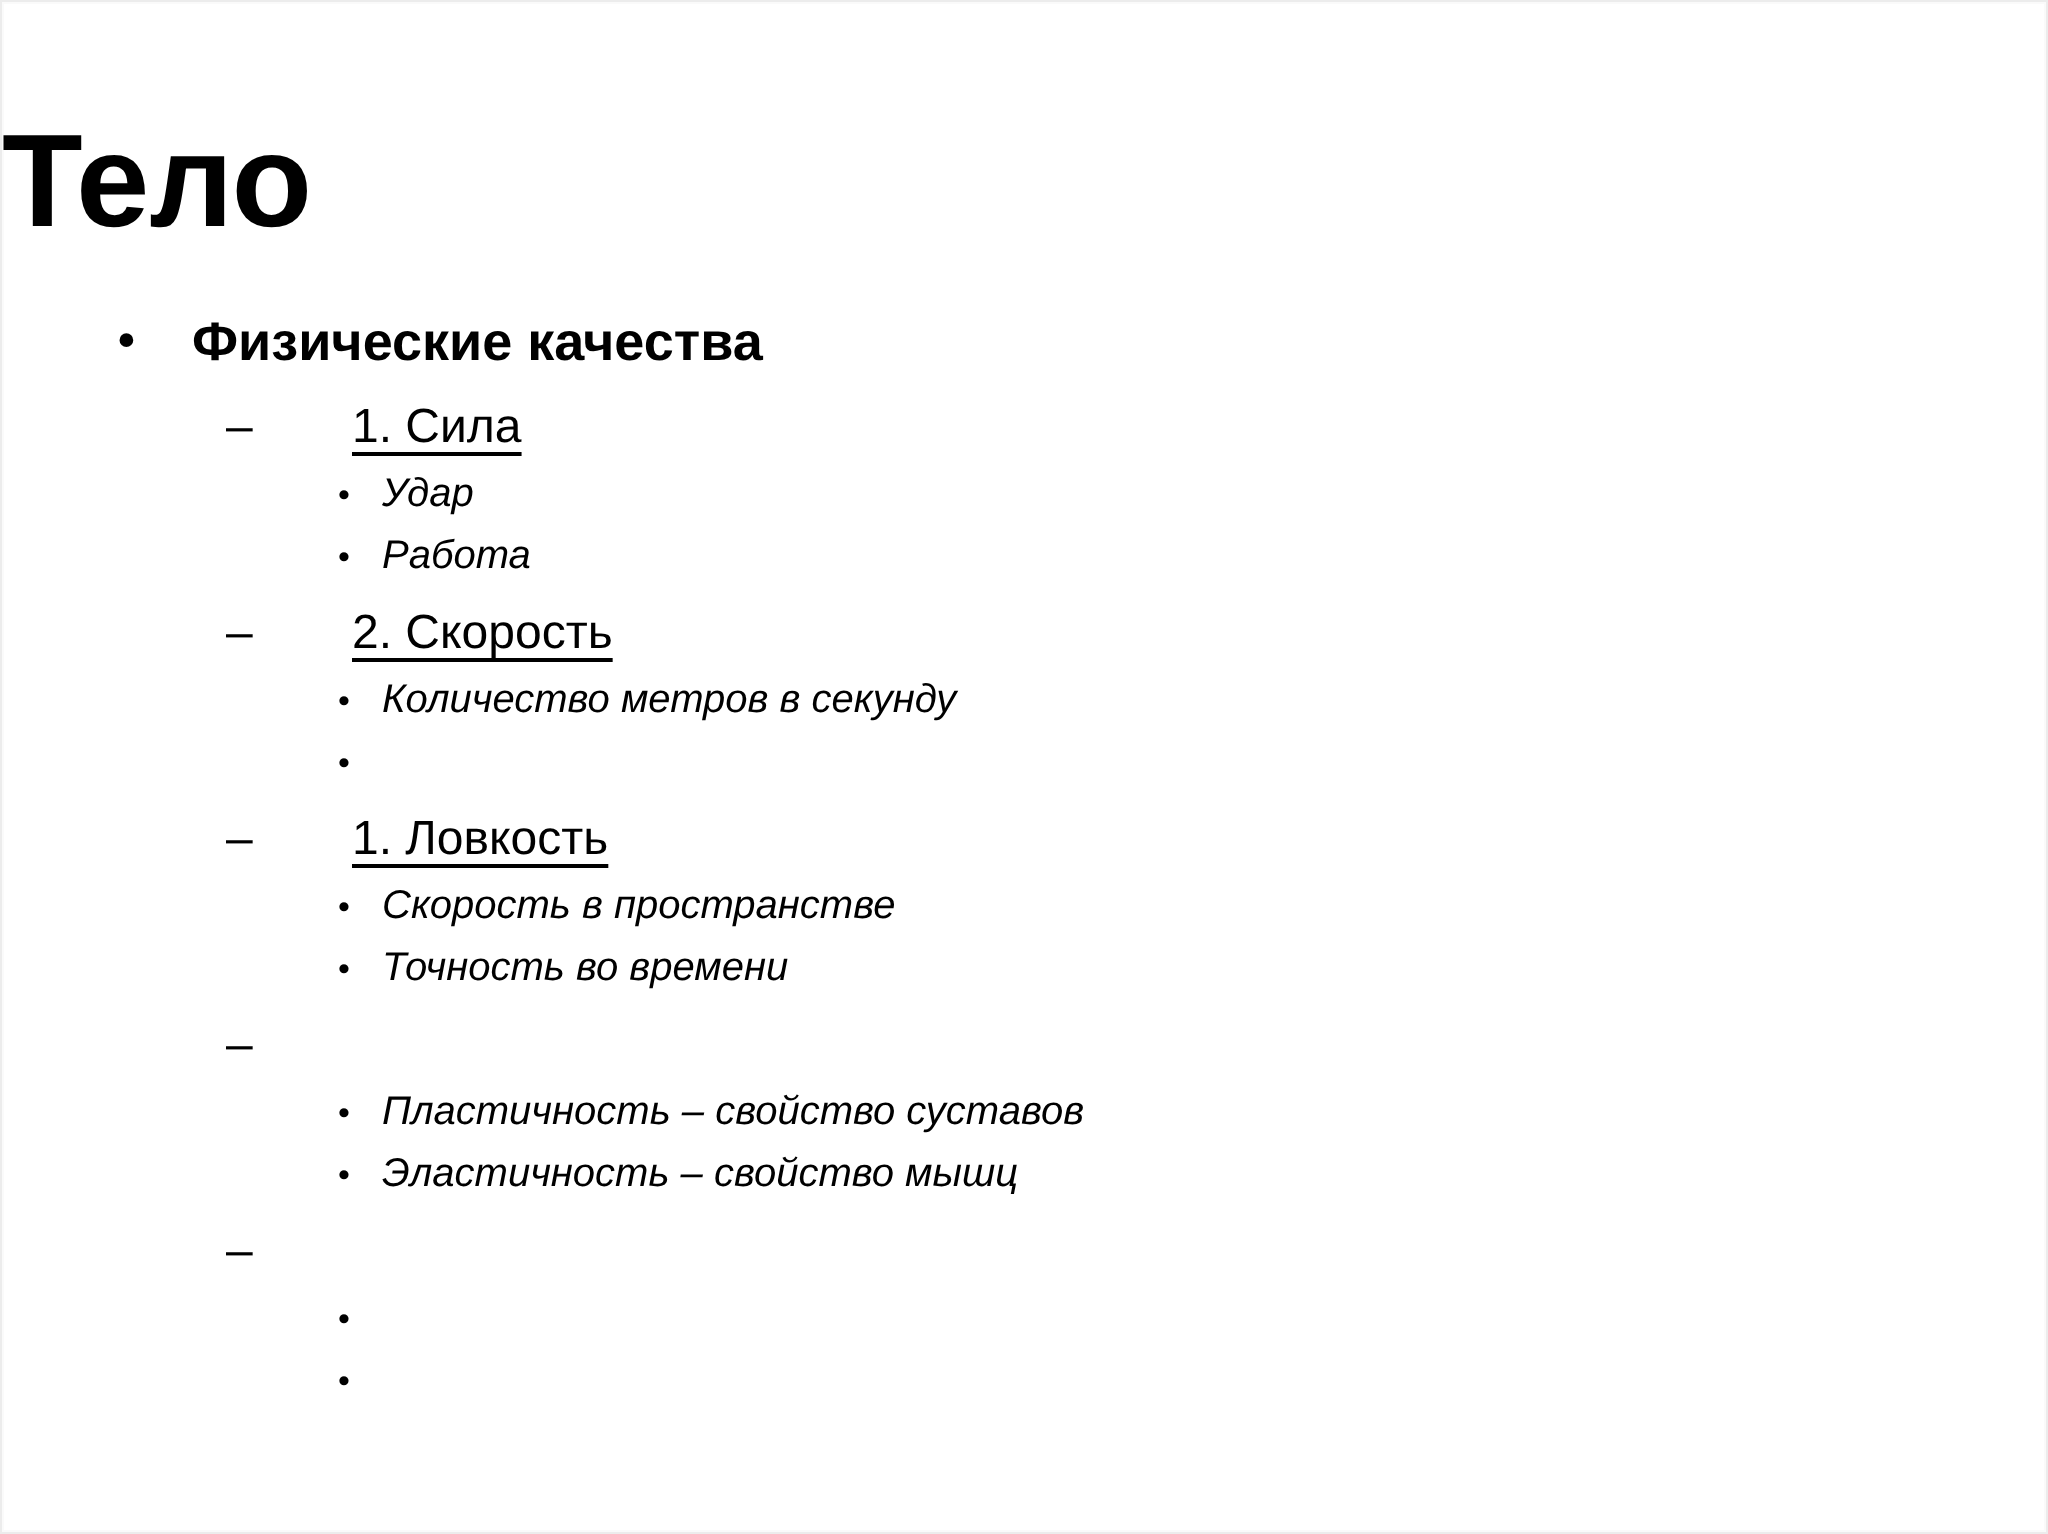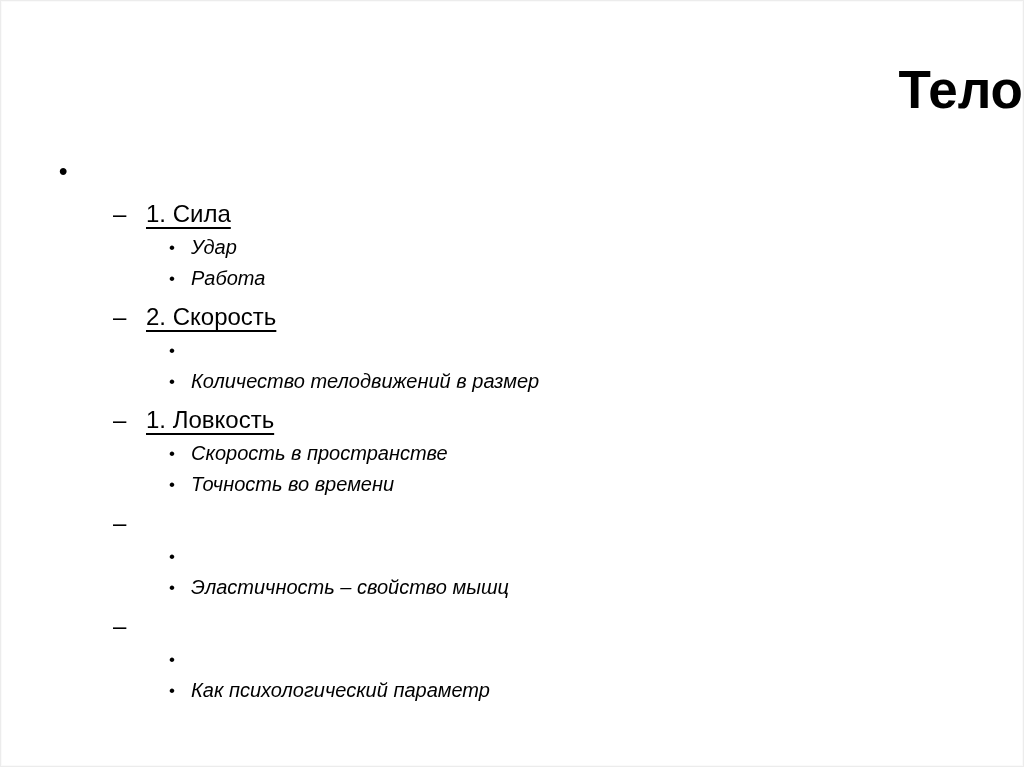--- a/index.html
+++ b/index.html
@@ -18,22 +18,22 @@
     overflow: hidden;
     font-family: "Liberation Sans", "DejaVu Sans", sans-serif;
     color: #000000;
   }
   .title {
     position: absolute;
     top: 58px;
     left: 0;
     width: 100%;
     margin: 0;
-    text-align: right;
-    font-size: 53px;
+    text-align: left;
+    font-size: 66px;
     line-height: 62px;
     font-weight: 700;
     color: #000000;
   }
   .content {
     position: absolute;
     top: 150px;
     left: 0;
     width: 100%;
   }
@@ -62,88 +62,90 @@
     height: 37px;
     margin-top: 4px;
     font-size: 24px;
     font-weight: 400;
   }
   .level-2 .bullet { margin-left: 112px; width: 33px; }
   .level-2 .text {
     text-decoration: underline;
     text-decoration-thickness: 2px;
     text-underline-offset: 5px;
+    margin-left: 30px;
   }
   
   .level-3 {
     height: 31px;
     font-size: 20px;
     font-style: italic;
     font-weight: 400;
   }
   .level-3 .bullet { margin-left: 168px; width: 22px; font-style: normal; font-size: 17px; }
 </style>
 </head>
 <body>
 
 <div class="slide">
   <h1 class="title">Тело</h1>
   <div class="content">
       <div class="row level-1">
         <span class="bullet">•</span>
+        <span class="text">Физические качества</span>
       </div>
       <div class="row level-2">
         <span class="bullet">–</span>
         <span class="text">1. Сила</span>
       </div>
       <div class="row level-3">
         <span class="bullet">•</span>
         <span class="text">Удар</span>
       </div>
       <div class="row level-3">
         <span class="bullet">•</span>
         <span class="text">Работа</span>
       </div>
       <div class="row level-2">
         <span class="bullet">–</span>
         <span class="text">2. Скорость</span>
       </div>
       <div class="row level-3">
         <span class="bullet">•</span>
+        <span class="text">Количество метров в секунду</span>
       </div>
       <div class="row level-3">
         <span class="bullet">•</span>
-        <span class="text">Количество телодвижений в размер</span>
       </div>
       <div class="row level-2">
         <span class="bullet">–</span>
         <span class="text">1. Ловкость</span>
       </div>
       <div class="row level-3">
         <span class="bullet">•</span>
         <span class="text">Скорость в пространстве</span>
       </div>
       <div class="row level-3">
         <span class="bullet">•</span>
         <span class="text">Точность во времени</span>
       </div>
       <div class="row level-2">
         <span class="bullet">–</span>
       </div>
       <div class="row level-3">
         <span class="bullet">•</span>
+        <span class="text">Пластичность – свойство суставов</span>
       </div>
       <div class="row level-3">
         <span class="bullet">•</span>
         <span class="text">Эластичность – свойство мышц</span>
       </div>
       <div class="row level-2">
         <span class="bullet">–</span>
       </div>
       <div class="row level-3">
         <span class="bullet">•</span>
       </div>
       <div class="row level-3">
         <span class="bullet">•</span>
-        <span class="text">Как психологический параметр</span>
       </div>
     </div>
 </div>
 
 </body></html>

